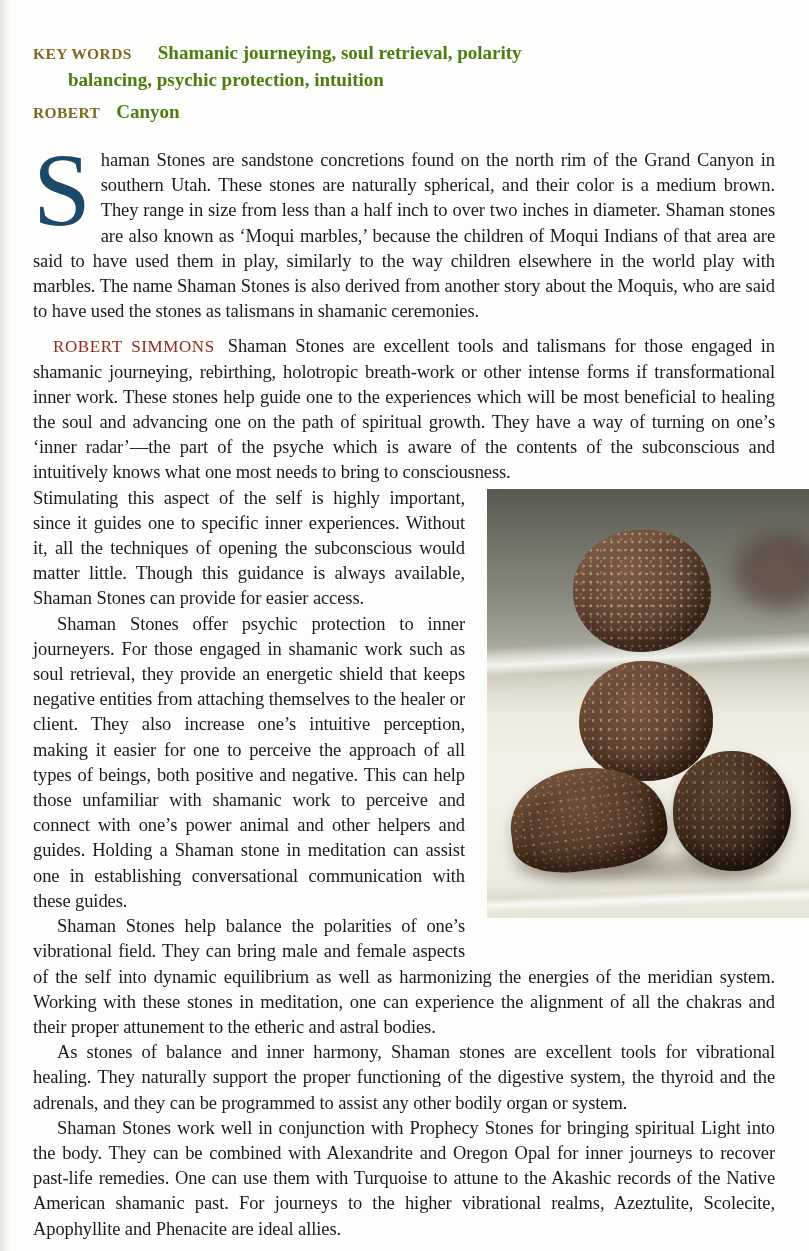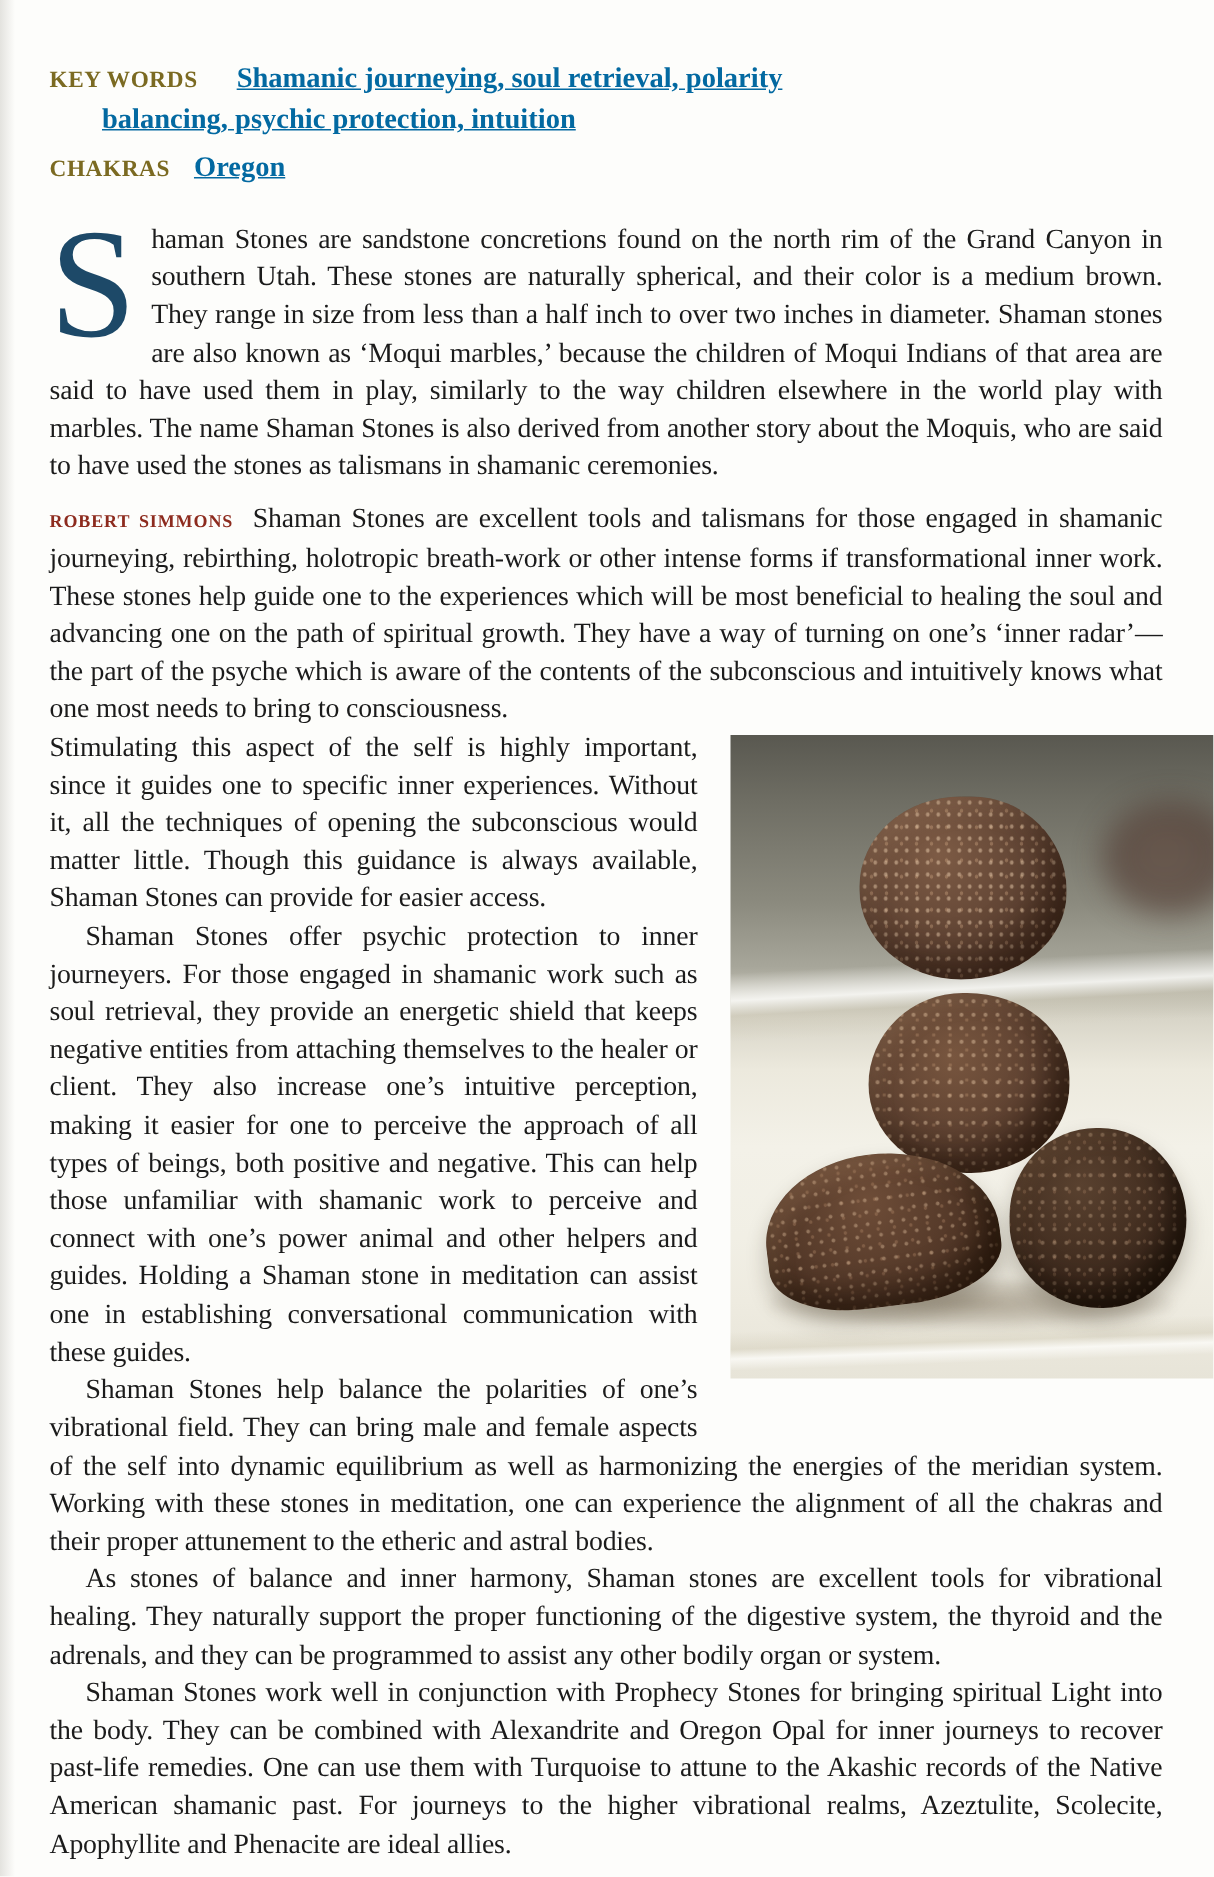--- a/index.html
+++ b/index.html
@@ -32,40 +32,41 @@
   
   .props { margin-top:34px; }
   .prop { margin:0 0 6px 0; font-size:19px; line-height:26px; }
   .prop.keywords { max-width:462px; padding-left:35px; text-indent:-35px; }
   .plabel {
     font-size:15.5px; font-weight:bold; letter-spacing:.4px;
     color:#7b6a22;
   }
   .plabel.kw { margin-right:26px; }
   .plabel.sm { margin-right:16px; }
-  .pvalue { font-weight:bold; color:#0369a1;text-decoration:underline; }
+  .pvalue { font-weight:bold; color:#4d7c0f; }
 
   
   .article { margin-top:22px; }
   .article p {
     margin:0; font-size:18.5px; line-height:25.2px;
     text-align:justify; letter-spacing:-0.1px; color:#1b1b1b;
     hyphens:none;
   }
   p.intro { margin-bottom:10px; }
   .dropcap {
     float:left;
     font-size:104px; line-height:76px; height:76px;
     color:#1d4968;
     margin:4px 10px 0 0;
   }
   .sim-label {
-    font-weight:bold; font-size:12px; letter-spacing:.6px;
+    font-weight:normal; font-size:17px; letter-spacing:.6px;
     color:#8d2b1e;
     margin-right:13px;
+    margin-left:20px;
   }
 
   
   .photo {
     float:right;
     width:322px; height:429px;
     margin:3px -34px 26px 22px;
     position:relative; overflow:hidden;
     background:linear-gradient(to bottom,
       #595850 0%, #6e6d63 10%, #8b8a7e 26%, #a7a69a 36%,
@@ -144,21 +145,21 @@
 <div class="edge-shade"></div>
 
 <div class="sheet">
 
 
   <div class="props">
     <p class="prop keywords">
       <span class="plabel kw">KEY WORDS</span><span class="pvalue">Shamanic journeying, soul retrieval, polarity balancing, psychic protection, intuition</span>
     </p>
     <p class="prop">
-      <span class="plabel sm">CHAKRAS</span><span class="pvalue">Oregon</span>
+      <span class="plabel sm">ROBERT</span><span class="pvalue">Canyon</span>
     </p>
   </div>
 
   <div class="article">
 
     <p class="intro">
       <span class="dropcap">S</span><span>haman Stones are sandstone concretions found on the north rim of the Grand Canyon in southern Utah. These stones are naturally spherical, and their color is a medium brown. They range in size from less than a half inch to over two inches in diameter. Shaman stones are also known as ‘Moqui marbles,’ because the children of Moqui Indians of that area are said to have used them in play, similarly to the way children elsewhere in the world play with marbles. The name Shaman Stones is also derived from another story about the Moquis, who are said to have used the stones as talismans in shamanic ceremonies.</span>
     </p>
 
     <p class="lead">

